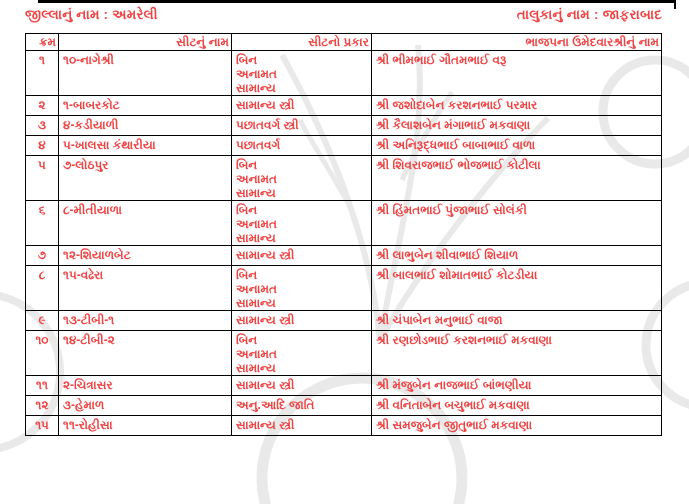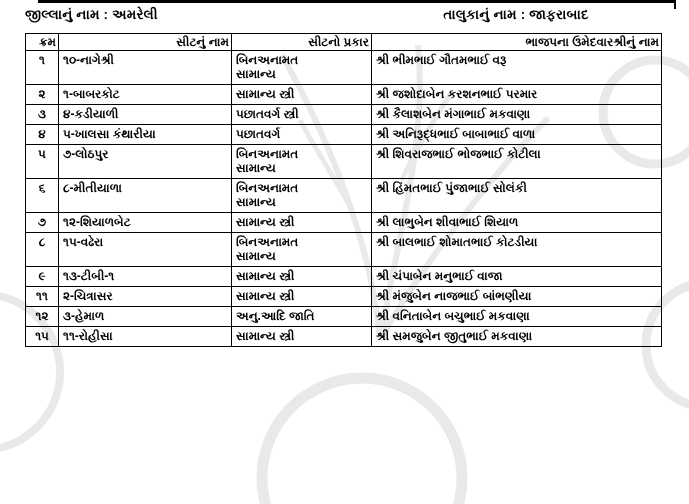--- a/index.html
+++ b/index.html
@@ -1,37 +1,37 @@
 <!DOCTYPE html>
 <html><head>
 <meta charset="utf-8">
 <style>
   html,body{margin:0;padding:0;background:#fff;}
   .page{
     position:relative;width:689px;height:504px;background:#ffffff;
-    font-family:"Liberation Sans",sans-serif;font-weight:bold;color:#000000;
+    font-family:"Liberation Sans",sans-serif;font-weight:bold;color:#ef4444;
     overflow:hidden;
   }
   .watermark{position:absolute;left:0;top:0;z-index:0;}
   .topbar{position:absolute;left:38px;top:0;width:638px;height:3px;background:#000;z-index:2;}
   .topbar-stub{position:absolute;left:674px;top:0;width:2px;height:9px;background:#000;z-index:2;}
   .district-title{position:absolute;left:25px;top:7px;font-size:13.5px;letter-spacing:.2px;z-index:2;white-space:nowrap;}
-  .taluka-title{position:absolute;left:370px;top:7px;width:292px;text-align:center;font-size:13.5px;letter-spacing:.2px;z-index:2;white-space:nowrap;}
+  .taluka-title{position:absolute;left:370px;top:7px;width:292px;text-align:right;font-size:13.5px;letter-spacing:.2px;z-index:2;white-space:nowrap;}
   table.main{
     position:absolute;left:25px;top:33px;width:636px;z-index:1;
     border-collapse:collapse;table-layout:fixed;background:transparent;
   }
   col.c-sr{width:33px;} col.c-seat{width:173px;} col.c-type{width:140px;} col.c-name{width:290px;}
   th,td{border:1px solid #000;font-size:12px;line-height:14px;padding:2px 4px 0 4px;vertical-align:top;overflow:hidden;}
   thead tr{height:17px;}
   th{text-align:right;padding:1px 2px 0 2px;font-size:12px;white-space:nowrap;}
   tr.single{height:20px;} tr.tall{height:34px;}
   td.sr{text-align:center;padding-left:1px;padding-right:1px;}
   td.seat,td.type,td.name{text-align:left;white-space:nowrap;}
-  .justify-line{display:flex;}
+  .justify-line{display:flex;justify-content:space-between;flex-direction:column;}
 </style>
 </head>
 <body>
 
 <div class="page">
 
   <svg class="watermark" width="689" height="504" viewBox="0 0 689 504" aria-hidden="true">
     <g fill="none" stroke="#e2e2e2" opacity="0.75">
       <circle cx="655" cy="112" r="52" stroke-width="9"></circle>
       <circle cx="708" cy="345" r="62" stroke-width="9"></circle>
@@ -138,20 +138,32 @@
             <div>સામાન્ય</div>
           </td>
           <td class="name">શ્રી બાલભાઈ શોમાતભાઈ કોટડીયા</td>
         </tr>
         <tr class="single">
           <td class="sr">૯</td>
           <td class="seat">૧૩-ટીબી-૧</td>
           <td class="type">સામાન્ય સ્ત્રી</td>
           <td class="name">શ્રી ચંપાબેન મનુભાઈ વાજા</td>
         </tr>
+        <tr class="tall">
+          <td class="sr">૧૦</td>
+          <td class="seat">૧૪-ટીબી-૨</td>
+          <td class="type">
+            <div class="justify-line">
+              <span>બિન</span>
+              <span>અનામત</span>
+            </div>
+            <div>સામાન્ય</div>
+          </td>
+          <td class="name">શ્રી રણછોડભાઈ કરશનભાઈ મકવાણા</td>
+        </tr>
         <tr class="single">
           <td class="sr">૧૧</td>
           <td class="seat">૨-ચિત્રાસર</td>
           <td class="type">સામાન્ય સ્ત્રી</td>
           <td class="name">શ્રી મંજુબેન નાજભાઈ બાંભણીયા</td>
         </tr>
         <tr class="single">
           <td class="sr">૧૨</td>
           <td class="seat">૩-હેમાળ</td>
           <td class="type">અનુ.આદિ જાતિ</td>

